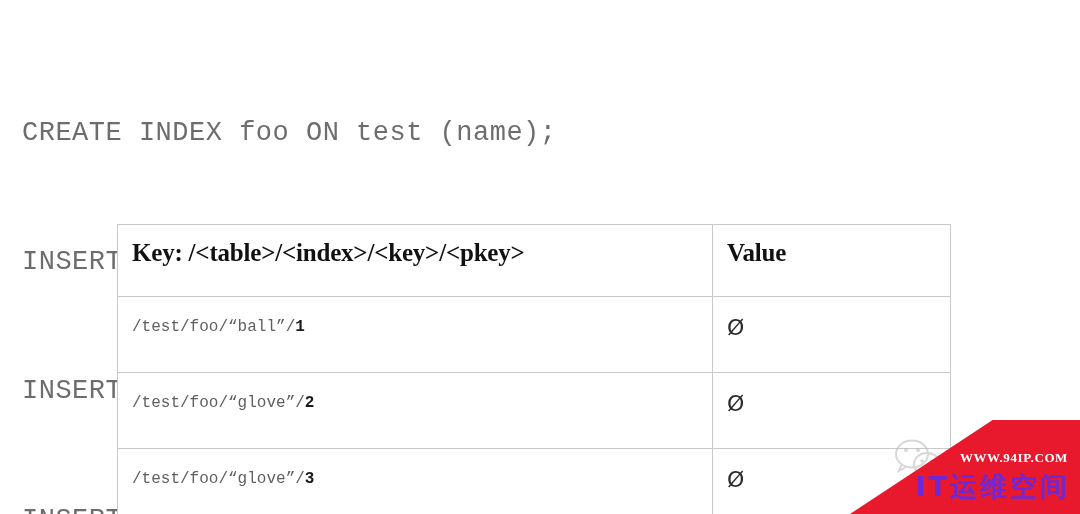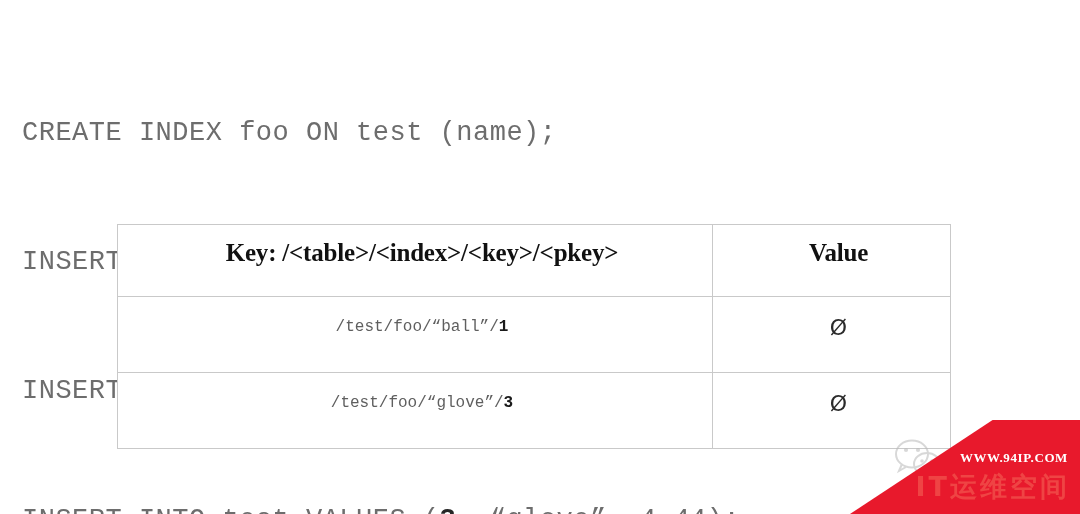--- a/index.html
+++ b/index.html
@@ -47,21 +47,21 @@
     position: absolute;
     left: 117px;
     top: 224px;
     width: 833px;
     border-collapse: collapse;
     table-layout: fixed;
     background: #ffffff;
   }
   .kv-table td, .kv-table th {
     border: 1px solid #c9c9c9;
-    text-align: center;
+    text-align: left;
     vertical-align: middle;
     padding: 0 0 15px 14px;
   }
   .kv-table th {
     height: 56px;
     font-family: "Liberation Serif", "DejaVu Serif", serif;
     font-weight: bold;
     font-size: 25px;
     color: #111111;
     letter-spacing: -0.2px;
@@ -114,21 +114,21 @@
     letter-spacing: 0.6px;
     white-space: nowrap;
   }
   .wm-cn {
     position: absolute;
     right: 10px;
     top: 49px;
     font-family: "DejaVu Sans", sans-serif;
     font-weight: bold;
     font-size: 27px;
-    color: #ef4444;
+    color: #6d28d9;
     letter-spacing: 3px;
     white-space: nowrap;
   }
   .wm-wechat {
     position: absolute;
     left: 44px;
     top: 18px;
     width: 48px;
     height: 40px;
     opacity: 0.55;
@@ -156,20 +156,24 @@
         <th>Key: /&lt;table&gt;/&lt;index&gt;/&lt;key&gt;/&lt;pkey&gt;</th>
         <th>Value</th>
       </tr>
     </thead>
     <tbody>
       <tr>
         <td><span>/test/foo/“ball”/</span><span class="em">1</span></td>
         <td class="val-cell">Ø</td>
       </tr>
       <tr>
+        <td><span>/test/foo/“glove”/</span><span class="em">2</span></td>
+        <td class="val-cell">Ø</td>
+      </tr>
+      <tr>
         <td><span>/test/foo/“glove”/</span><span class="em">3</span></td>
         <td class="val-cell">Ø</td>
       </tr>
     </tbody>
   </table>
 
   <div class="watermark">
     <svg class="wm-wechat" viewBox="0 0 48 40">
       <ellipse cx="18" cy="16" rx="16" ry="13.5" fill="none" stroke="#b9b9b9" stroke-width="2"></ellipse>
       <path d="M8 26 L5 33 L12 29" fill="none" stroke="#b9b9b9" stroke-width="2"></path>

